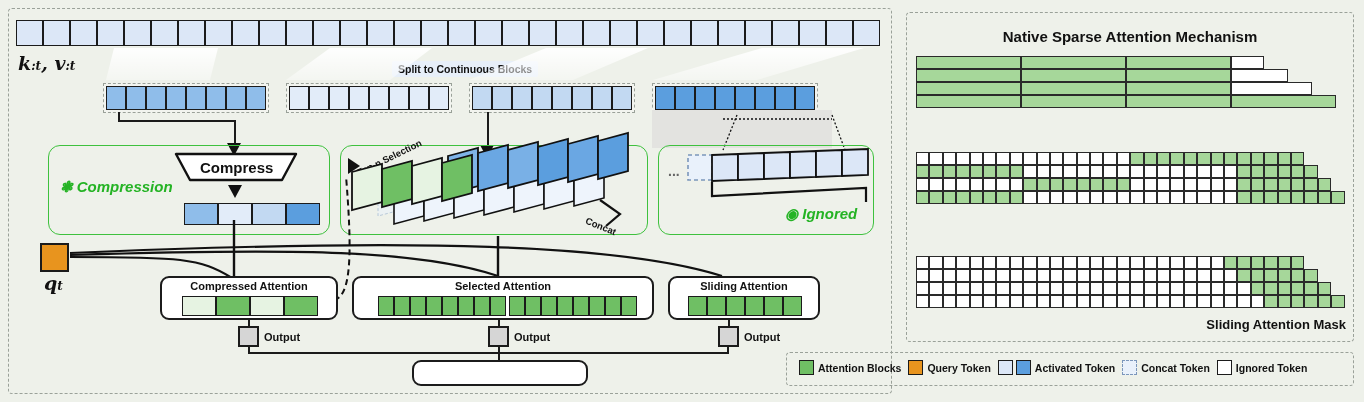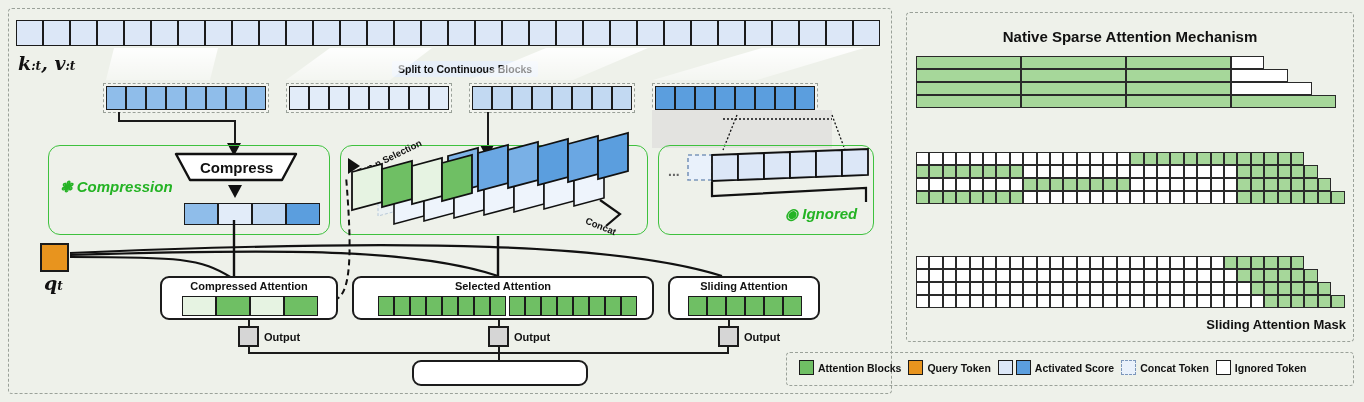--- a/index.html
+++ b/index.html
@@ -672,21 +672,21 @@
         <div class="lgswatch" style="background: rgb(111, 191, 100);"></div>
         <span class="lgtext">Attention Blocks</span>
       </div>
       <div class="lgitem">
         <div class="lgswatch" style="background: rgb(232, 148, 30);"></div>
         <span class="lgtext">Query Token</span>
       </div>
       <div class="lgitem">
         <div class="lgswatch" style="background: rgb(220, 231, 247);"></div>
         <div class="lgswatch" style="background: rgb(91, 158, 222); margin-left: -1px;"></div>
-        <span class="lgtext">Activated Score</span>
+        <span class="lgtext">Activated Token</span>
       </div>
       <div class="lgitem">
         <div class="lgswatch dashed"></div>
         <span class="lgtext">Concat Token</span>
       </div>
       <div class="lgitem">
         <div class="lgswatch" style="background: rgb(255, 255, 255);"></div>
         <span class="lgtext">Ignored Token</span>
       </div>
     </div>

